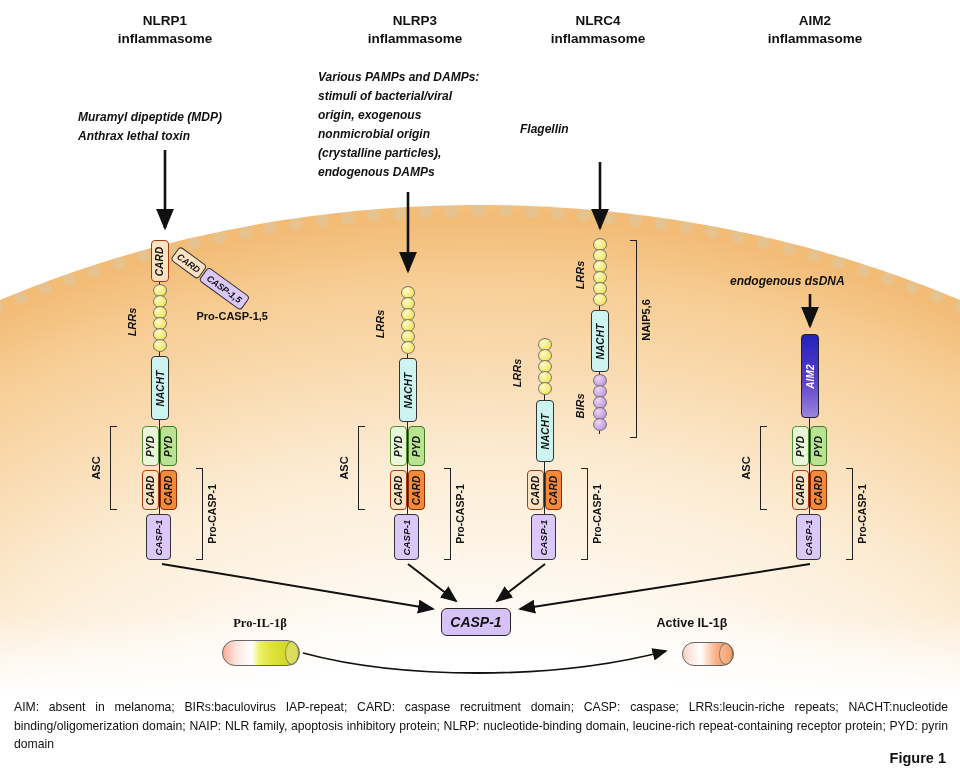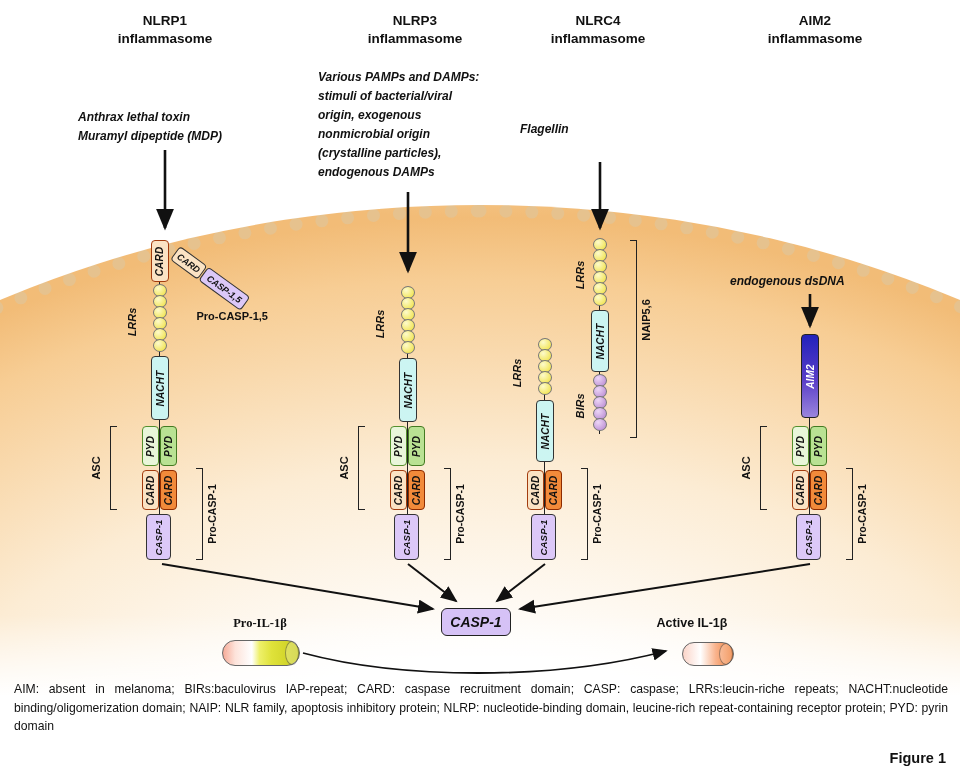--- a/index.html
+++ b/index.html
@@ -63,21 +63,21 @@
   .il-label { position:absolute; font-weight:bold; font-size:12.5px; text-align:center; }
   .cyl { position:absolute; border:1.2px solid #666; }
   .cyl-pro { left:222px; top:640px; width:78px; height:26px; border-radius:13px;
              background:linear-gradient(90deg,#f6ab98 0%, #fde3da 16%, #ffffff 38%, #eef06a 48%, #dfe23a 64%, #c9cc1e 100%); }
   .cyl-act { left:682px; top:642px; width:52px; height:24px; border-radius:12px;
              background:linear-gradient(90deg,#fbd4c8 0%, #ffffff 35%, #f9b48e 65%, #ef7a30 100%); }
   .cap { position:absolute; right:0; top:0; bottom:0; width:14px; border-radius:50%;
          border:1px solid rgba(0,0,0,.35); background:rgba(255,255,255,.25); }
 
   
-  .caption { position:absolute; left:14px; top:680px; width:934px; font-size:12.2px; line-height:18.5px; text-align:justify; }
+  .caption { position:absolute; left:14px; top:698px; width:934px; font-size:12.2px; line-height:18.5px; text-align:justify; }
   .fig-label { position:absolute; left:770px; top:750px; width:176px; text-align:right; font-weight:bold; font-size:14.5px; }
 
   svg.arrows { position:absolute; left:0; top:0; pointer-events:none; }
 </style>
 </head>
 <body>
 
 <div id="canvas">
 
   <div class="cell-clip">
@@ -96,22 +96,22 @@
   <div class="colhead" style="left:523px; top:12px; width:150px;">
     <div>NLRC4</div>
     <div>inflammasome</div>
   </div>
   <div class="colhead" style="left:740px; top:12px; width:150px;">
     <div>AIM2</div>
     <div>inflammasome</div>
   </div>
 
   <div class="stim" style="left:78px; top:108px; width:180px;">
+    <div>Muramyl dipeptide (MDP)</div>
     <div>Anthrax lethal toxin</div>
-    <div>Muramyl dipeptide (MDP)</div>
   </div>
   <div class="stim" style="left:318px; top:68px; width:180px;">
     <div>Various PAMPs and DAMPs:</div>
     <div>stimuli of bacterial/viral</div>
     <div>origin, exogenous</div>
     <div>nonmicrobial origin</div>
     <div>(crystalline particles),</div>
     <div>endogenous DAMPs</div>
   </div>
   <div class="stim" style="left:520px; top:120px; width:160px;">

